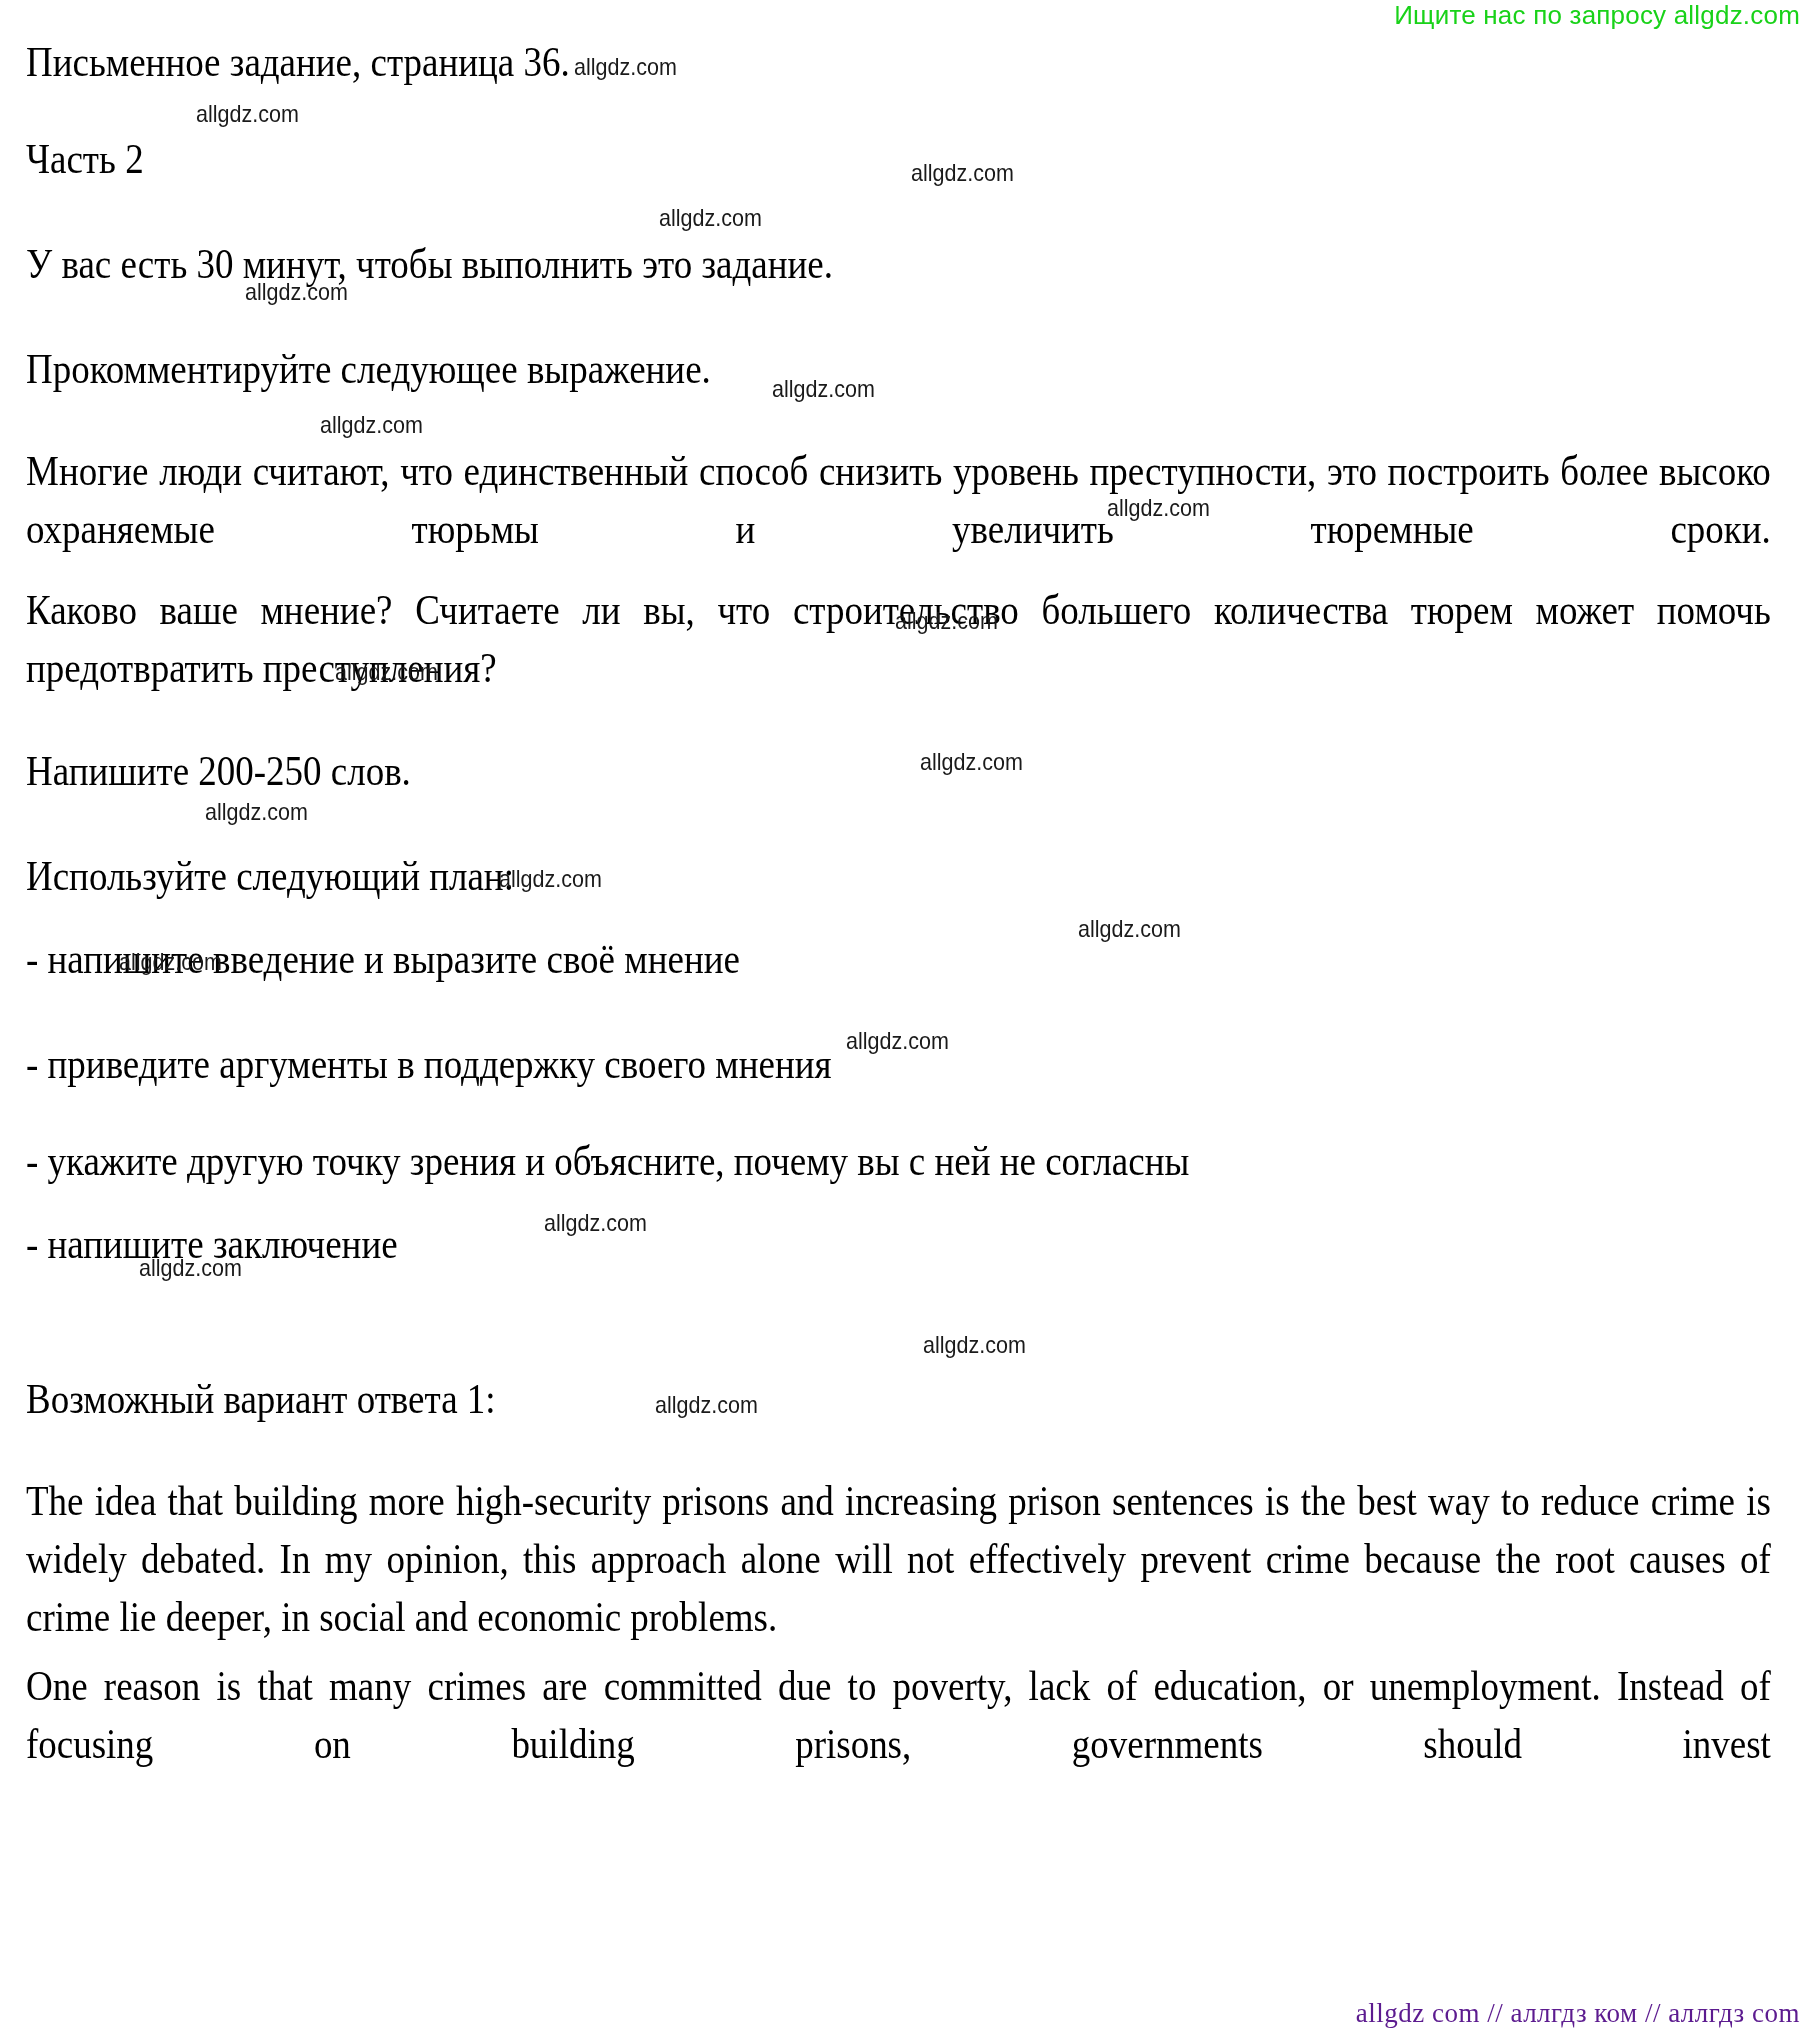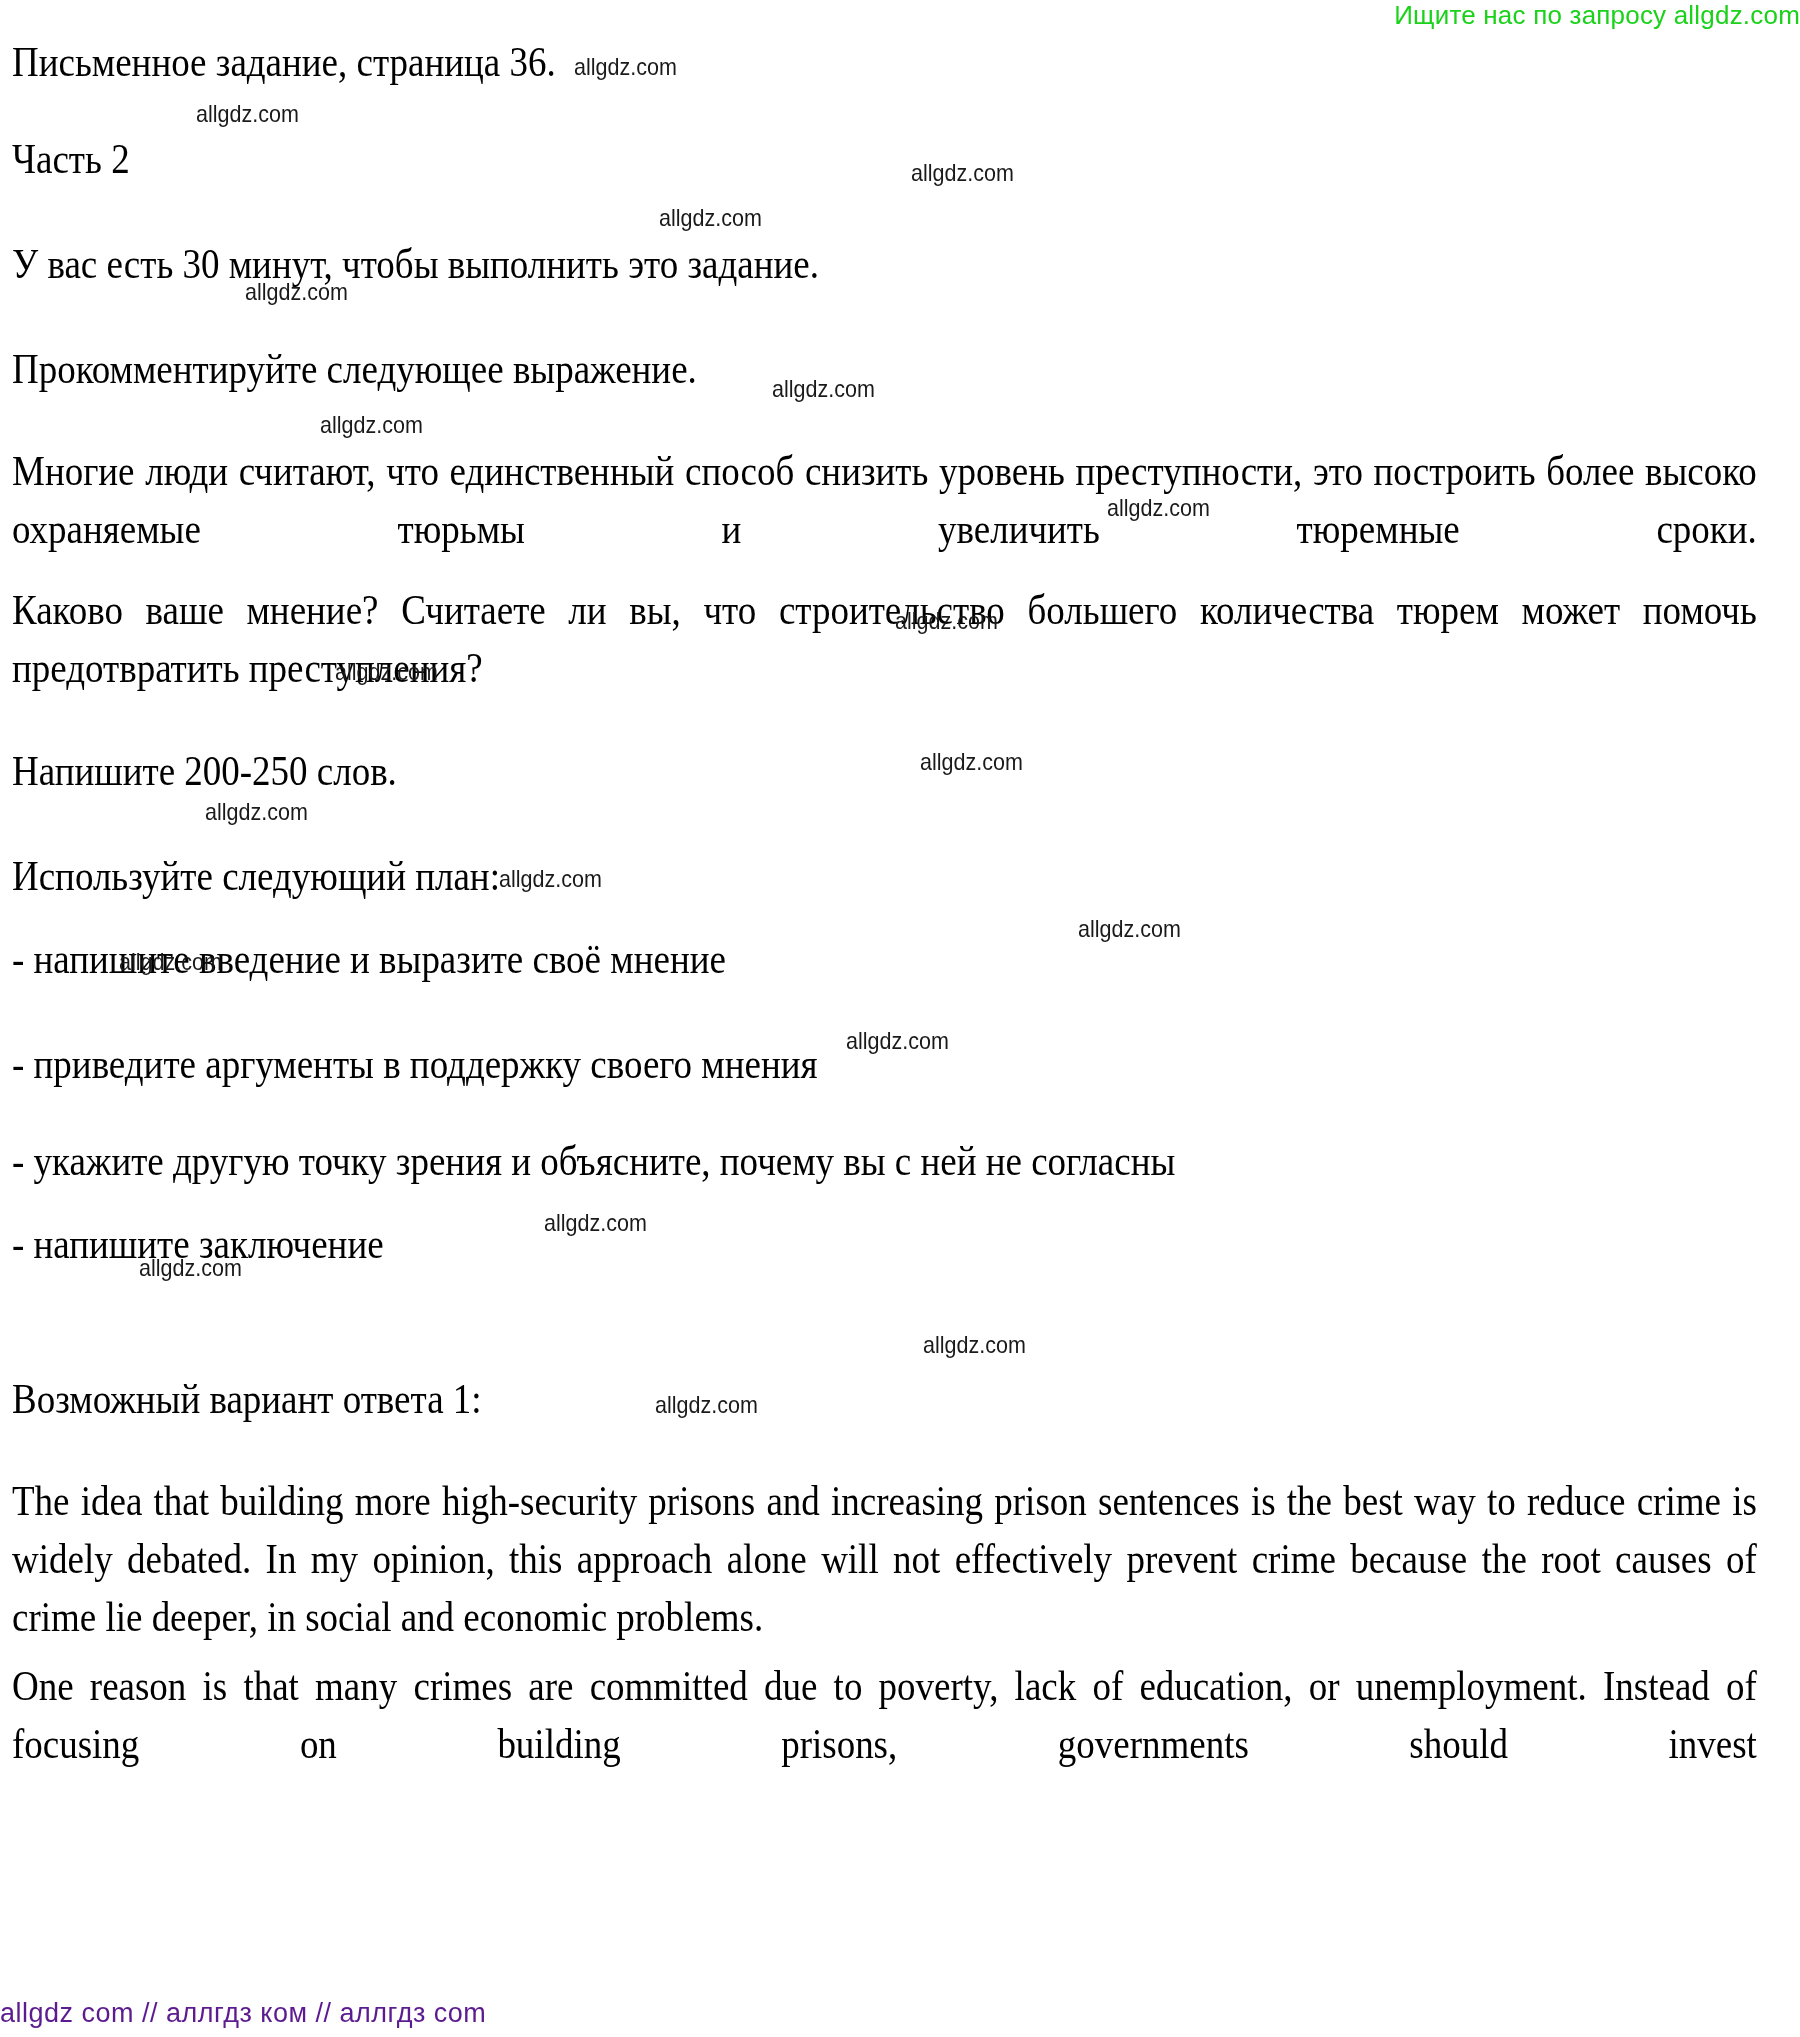--- a/index.html
+++ b/index.html
@@ -29,21 +29,21 @@
     line-height: 31px;
     color: #19d219;
     letter-spacing: 0.2px;
     white-space: nowrap;
   }
 
   
   .doc {
     position: absolute;
     top: 38px;
-    left: 12px;
+    left: 26px;
     width: 1746px;
   }
 
   .line {
     font-size: 43px;
     line-height: 47px;
     transform: scaleX(0.86);
     transform-origin: left center;
     width: 116.2%;
     white-space: nowrap;
@@ -78,22 +78,22 @@
     transform-origin: left center;
     pointer-events: none;
   }
 
   
   .footer-bar {
     position: absolute;
     left: 0;
     bottom: 9px;
     width: 1800px;
-    text-align: left;
-    font-family: Liberation Sans, sans-serif;
+    text-align: right;
+    font-family: Liberation Serif, serif;
     font-size: 27px;
     line-height: 32px;
     color: #5c1b8f;
     white-space: nowrap;
     letter-spacing: 0.5px;
   }
 </style>
 </head>
 <body>
 

